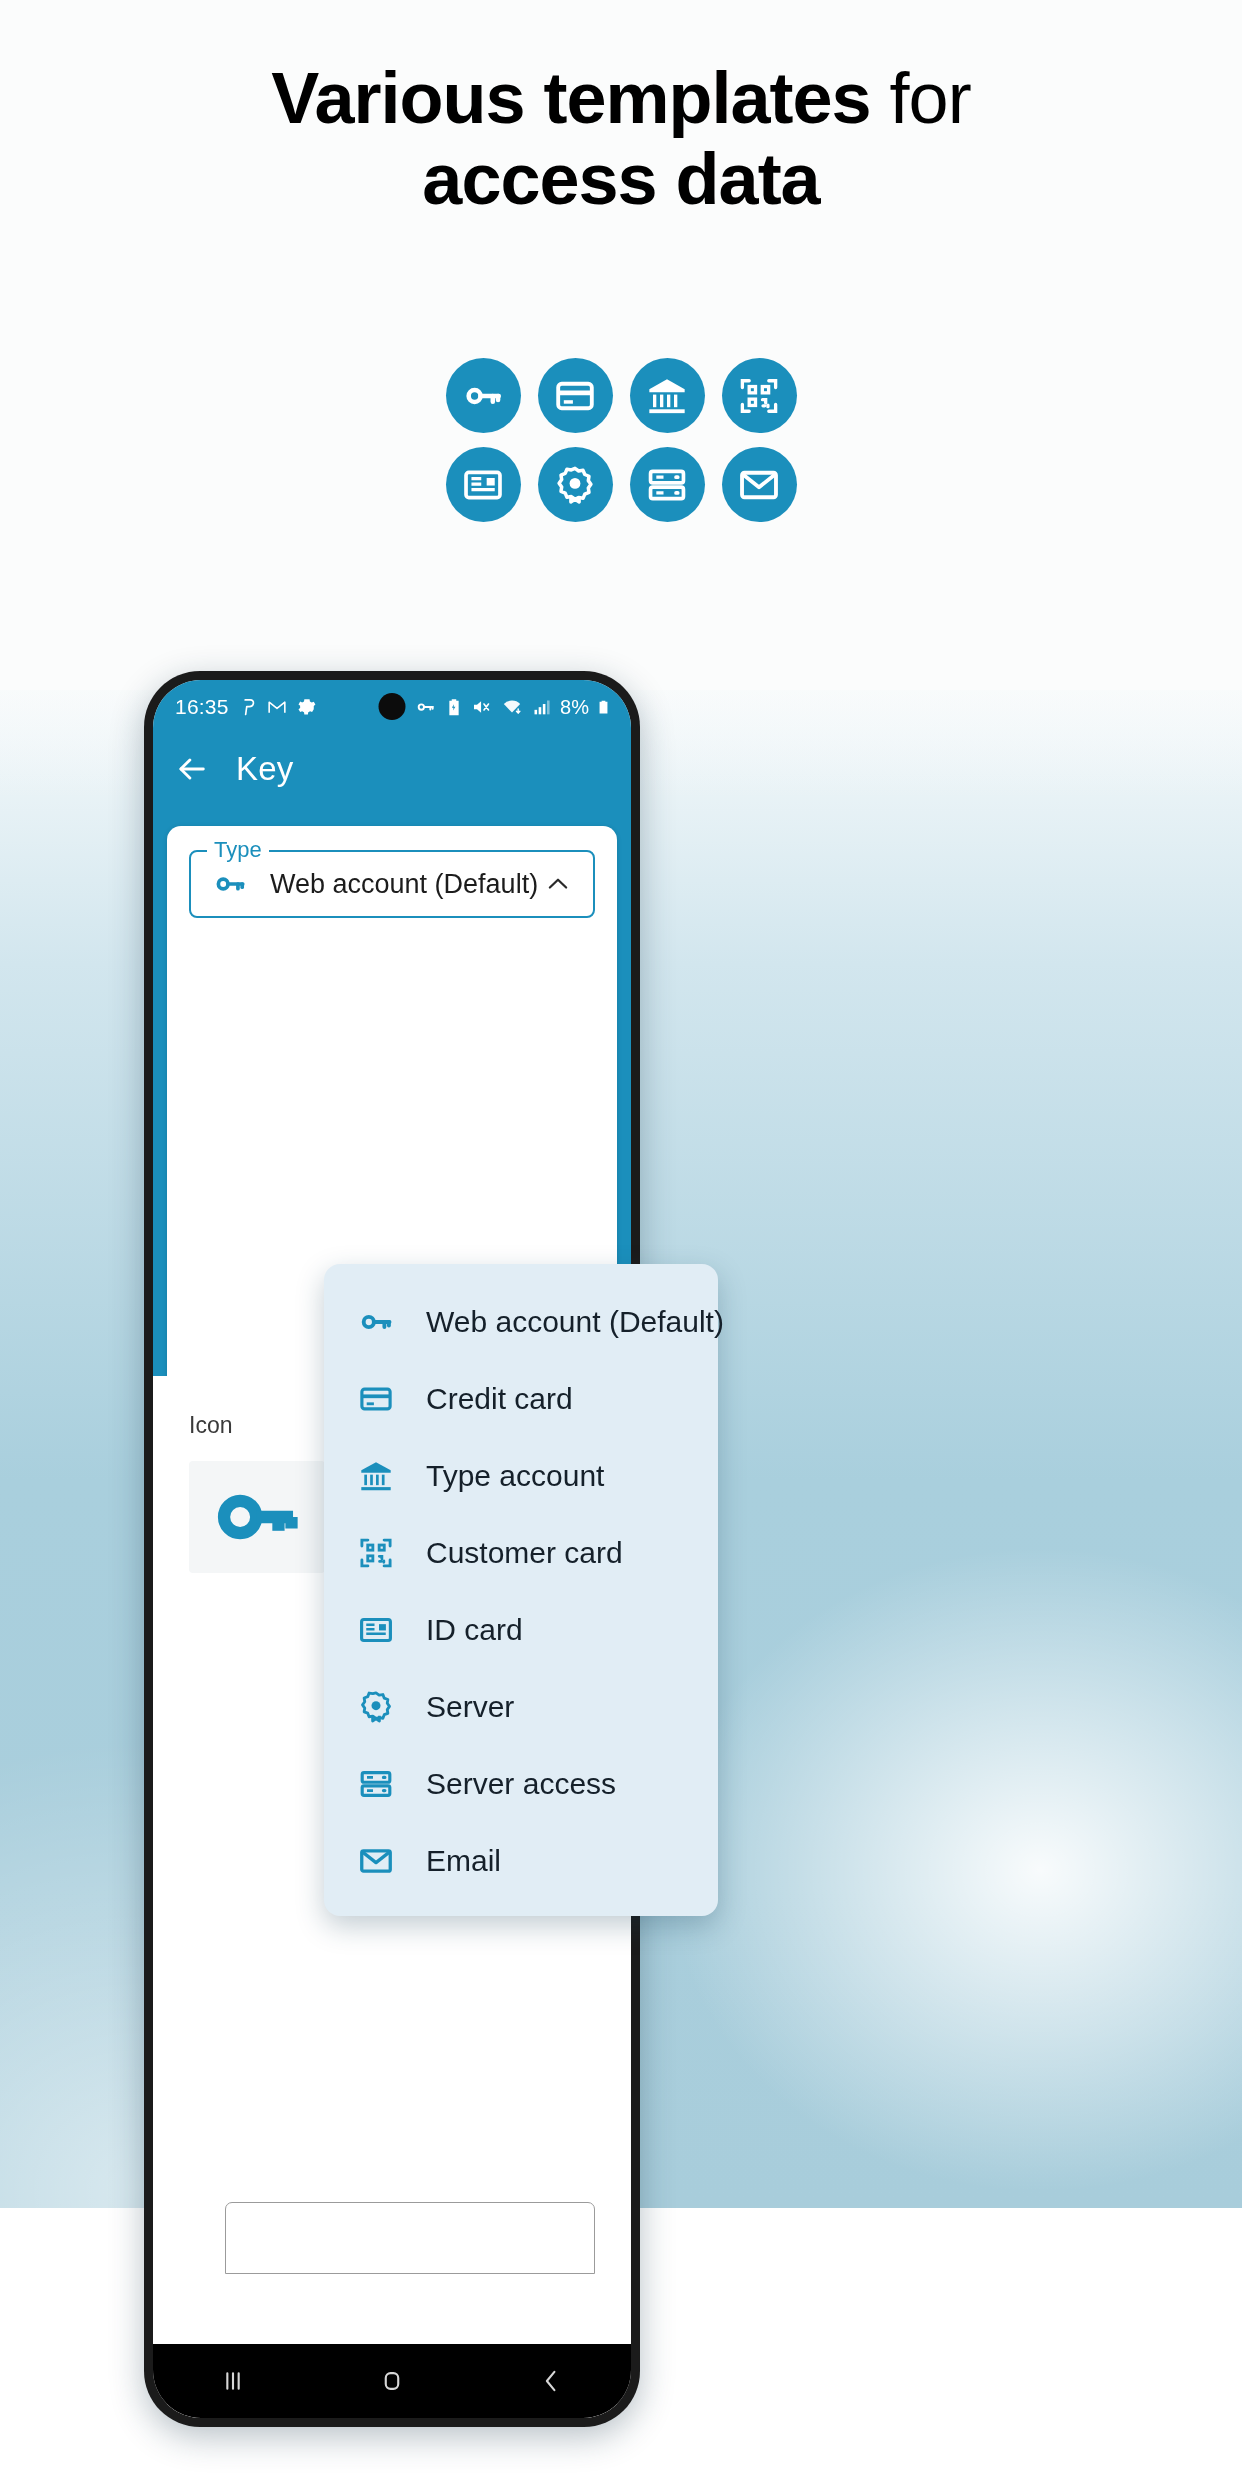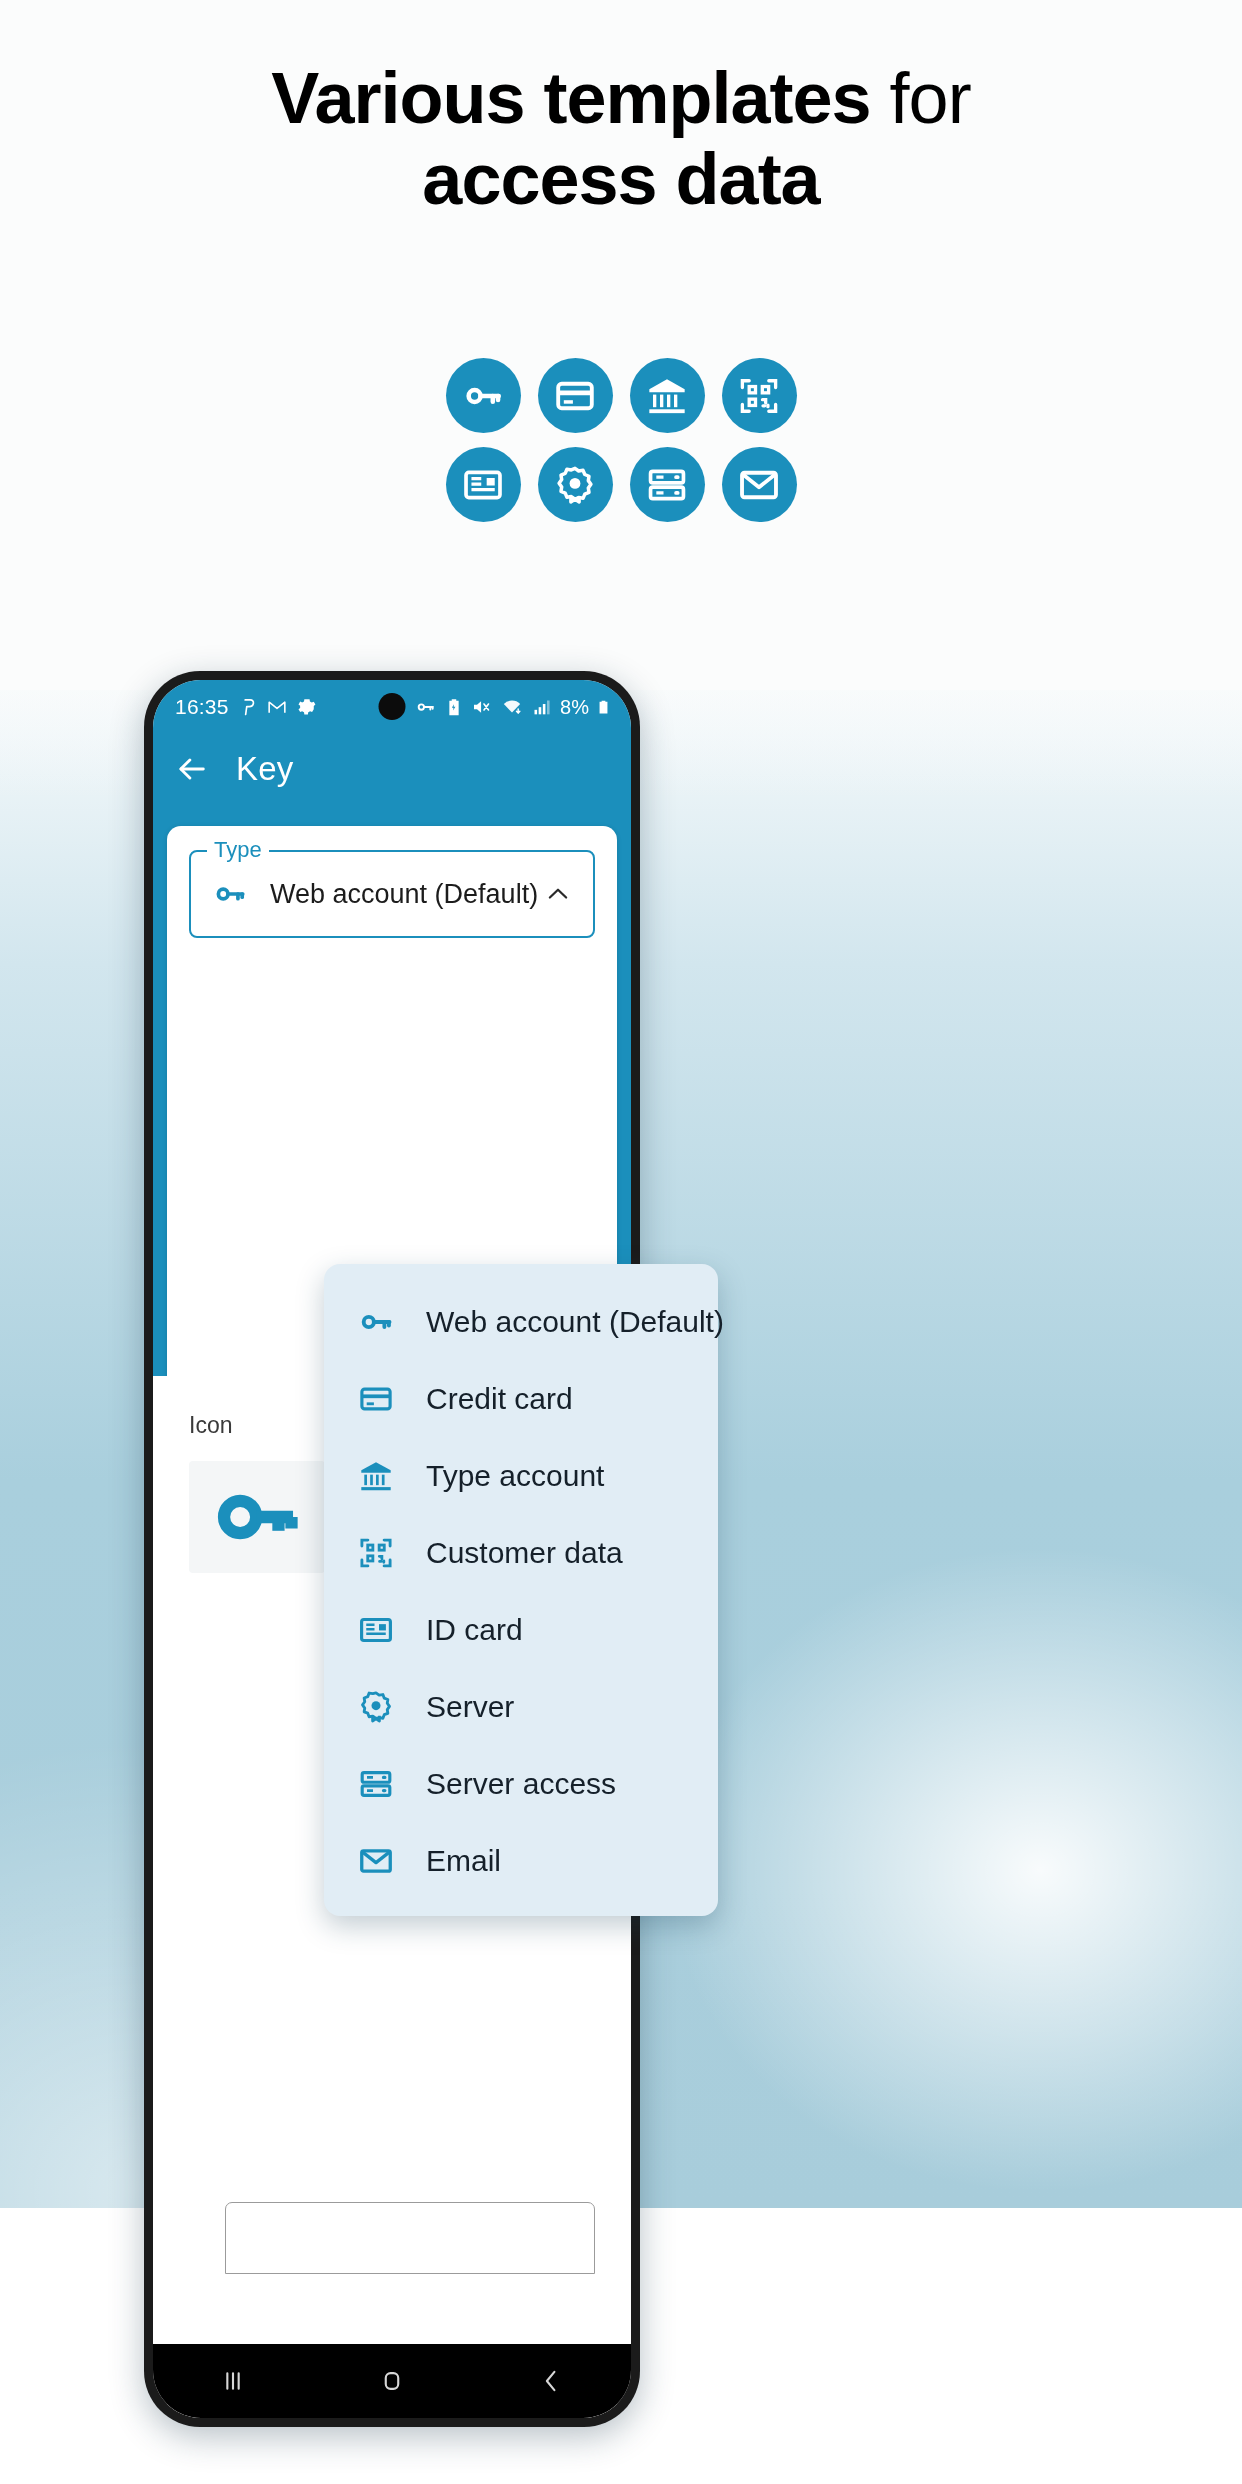--- a/index.html
+++ b/index.html
@@ -102,21 +102,21 @@
     position:absolute; left:14px; right:14px; top:22px; bottom:-300px;
     background:#fff; border-radius:14px 14px 0 0;
     box-shadow:0 1px 5px rgba(0,0,0,0.14);
   }
   #white-fill {
     position:absolute; left:0; right:0; top:572px; bottom:0; background:#fff;
   }
 
   
   #type-field {
-    position:absolute; left:36px; right:36px; top:46px; height:88px;
+    position:absolute; left:36px; right:36px; top:46px; height:68px;
     border:2.5px solid #1b8fbc; border-radius:8px;
     display:flex; align-items:center; padding:0 20px 0 22px;
     background:#fff;
   }
   #type-legend {
     position:absolute; top:-13px; left:16px; padding:0 7px;
     background:#fff; color:#1b8fbc; font-size:22px; line-height:1;
   }
   #type-field .lead-ic { width:34px; height:34px; flex:0 0 auto; }
   #type-value { margin-left:23px; font-size:27px; color:#1c1c1c; }
@@ -407,21 +407,21 @@
   </div>
 
   <div class="dd-item">
     <svg class="dd-ic" viewBox="0 0 24 24" fill="none" stroke="#1b8fbc" stroke-width="1.9" stroke-linecap="round">
       <path d="M2.6 7.4V3.4h4M17.4 3.4h4v4M21.4 16.6v4h-4M6.6 20.6h-4v-4"></path>
       <rect x="6.5" y="6.7" width="3.4" height="3.4"></rect>
       <rect x="14.1" y="6.7" width="3.4" height="3.4"></rect>
       <rect x="6.5" y="13.9" width="3.4" height="3.4"></rect>
       <path d="M14.2 14.2h1.7v1.7M17.2 17.2v1M14.4 17.6h1"></path>
     </svg>
-    <span class="dd-label">Customer data</span>
+    <span class="dd-label">Customer card</span>
   </div>
 
   <div class="dd-item">
     <svg class="dd-ic" viewBox="0 0 24 24" fill="none" stroke="#1b8fbc" stroke-width="2.1">
       <rect x="2.4" y="5" width="19.2" height="14" rx="1.5"></rect>
       <rect x="14" y="8.1" width="4.6" height="4.2" fill="#1b8fbc" stroke="none"></rect>
       <path d="M5.5 8.5h5.5M5.5 11.5h5.5M5.5 14.5h13" stroke-width="1.8"></path>
     </svg>
     <span class="dd-label">ID card</span>
   </div>

